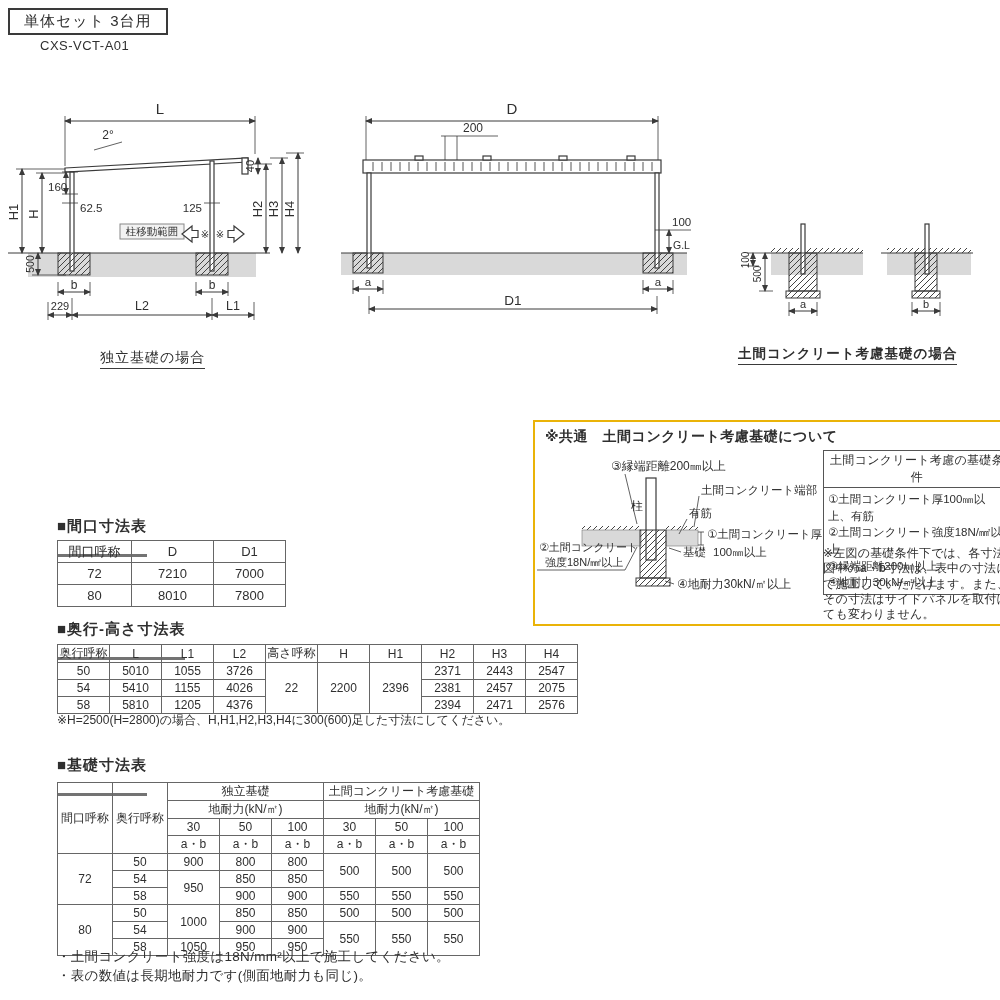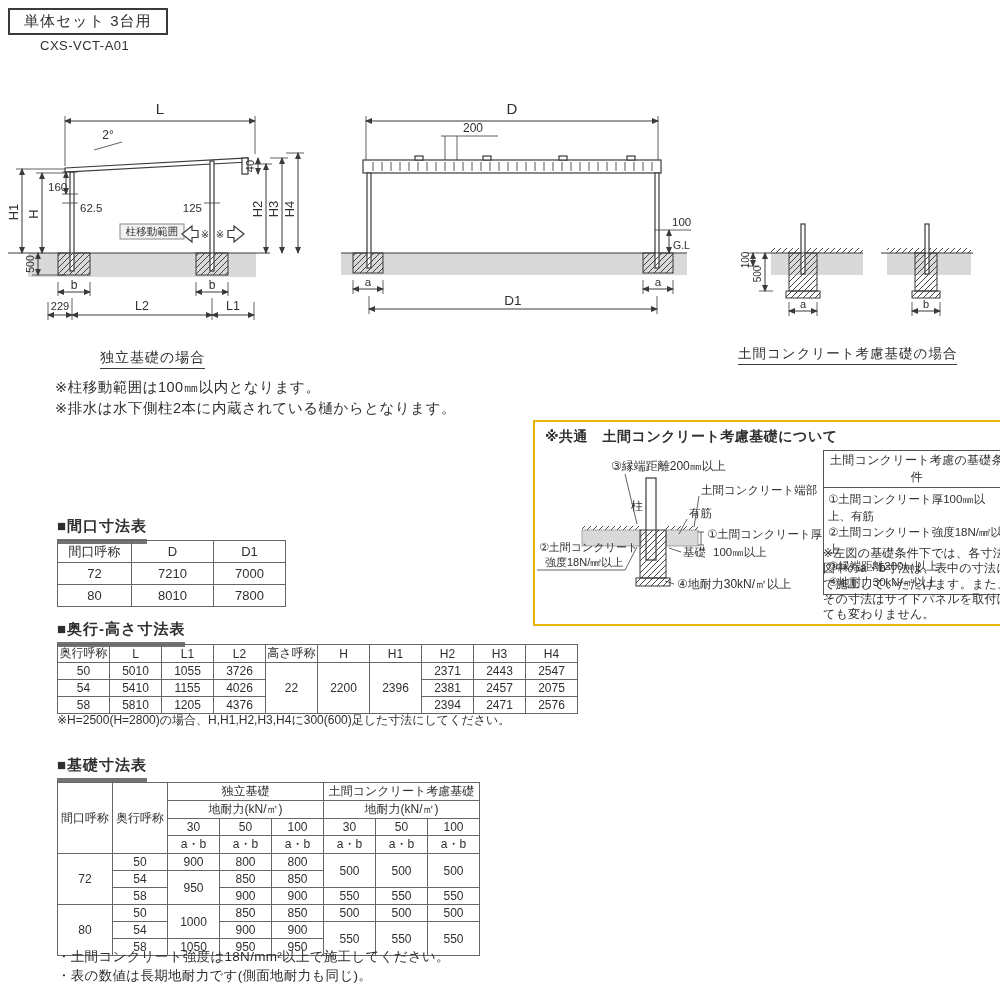--- a/index.html
+++ b/index.html
@@ -2,23 +2,23 @@
 <html><head>
 <meta charset="utf-8">
 <style>
   html,body{margin:0;padding:0;background:#fff;}
   #page{position:relative;width:1000px;height:1000px;background:#fff;overflow:hidden;
         font-family:"Liberation Sans","DejaVu Sans",sans-serif;color:#2f2f2f;}
   .abs{position:absolute;}
   .title-box{border:2px solid #3a3a3a;padding:2px 14px;font-size:15px;font-weight:normal;letter-spacing:1px;}
   .model{font-size:13px;letter-spacing:.5px;}
   .caption{font-size:14px;border-bottom:1px solid #3a3a3a;padding-bottom:1px;letter-spacing:1px;text-align:center;}
-  .caption.small{font-size:13.5px;}
+  .caption.small{font-size:13.5px;font-weight:bold;}
   .note-top{font-size:14.5px;line-height:1.45;letter-spacing:.5px;}
-  .sec-title{font-size:15px;font-weight:bold;border-bottom:5px solid #737373;padding-bottom:3px;letter-spacing:1px;}
+  .sec-title{font-size:15px;font-weight:bold;border-bottom:3px solid #737373;padding-bottom:18px;letter-spacing:1px;}
   .foot-note{font-size:13.5px;line-height:1.4;letter-spacing:.3px;}
   table{border-collapse:collapse;text-align:center;color:#2f2f2f;}
   th,td{border:1px solid #666;font-weight:normal;padding:0;}
   .maguchi th,.maguchi td{height:21px;font-size:13px;}
   .okuyuki th,.okuyuki td{height:16px;font-size:12px;}
   .kiso th,.kiso td{height:16px;font-size:12px;}
   .common-box{border:2px solid #eab308;margin-left:28px;}
   .cb-title{font-size:14px;font-weight:bold;letter-spacing:.5px;}
   .cond-title{border:1px solid #555;font-size:12px;text-align:center;padding:1px 2px;letter-spacing:.3px;}
   .cond-items{border:1px solid #555;margin-top:-1px;padding:3px 4px;font-size:11.5px;line-height:1.45;}
@@ -269,24 +269,20 @@
       <line class="dl-thin" x1="187" y1="94" x2="187" y2="108"></line>
       <line class="dl-thin" x1="215" y1="94" x2="215" y2="108"></line>
       <line class="dl" x1="187" y1="103" x2="215" y2="103" marker-start="url(#arrD)" marker-end="url(#arrD)"></line>
       <text x="201" y="100" font-size="11" text-anchor="middle">b</text>
     </g>
   </svg>
 
   <div class="abs caption" style="left:100px;top:349px">独立基礎の場合</div>
   <div class="abs caption small" style="left:738px;top:345px">土間コンクリート考慮基礎の場合</div>
 
-  <div class="abs note-top" style="left:55px;top:377px">
-    <div>※柱移動範囲は100㎜以内となります。</div>
-    <div>※排水は水下側柱2本に内蔵されている樋からとなります。</div>
-  </div>
 
   <div class="abs common-box" style="left:505px;top:420px;width:480px;height:202px">
     <div class="abs cb-title" style="left:10px;top:6px">※共通　土間コンクリート考慮基礎について</div>
 
     <svg class="abs" style="left:2px;top:26px" width="286" height="174" viewBox="0 0 286 174">
       <defs>
         <pattern id="hatchC" patternUnits="userSpaceOnUse" width="6" height="6">
           <path d="M0,6 L6,0" stroke="#444" stroke-width="1"></path>
         </pattern>
       </defs>

